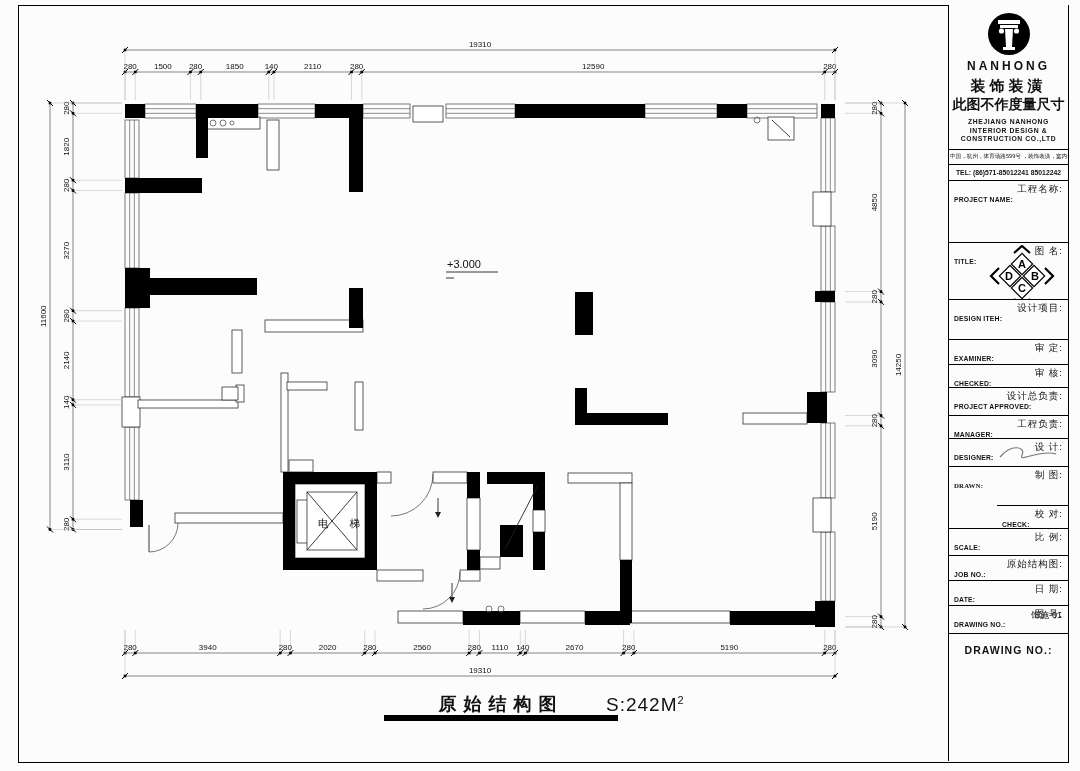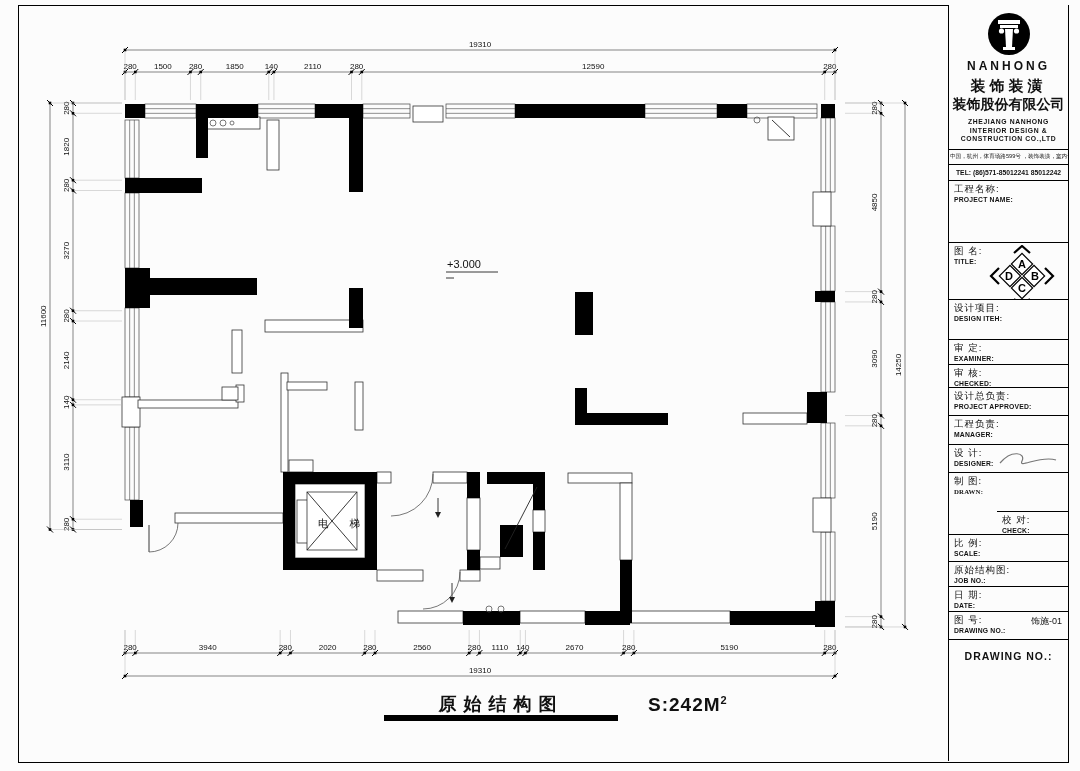--- a/index.html
+++ b/index.html
@@ -14,34 +14,34 @@
   .tb-head{text-align:center;padding-top:6px;}
   .tb-logo{display:block;margin:0 auto;}
   .tb-logoname{font-size:12px;font-weight:bold;letter-spacing:3px;margin-top:2px;}
   .tb-cn1{font-size:15px;font-weight:bold;letter-spacing:4px;margin-top:4px;}
   .tb-cn2{font-size:14px;font-weight:bold;letter-spacing:0px;}
   .tb-en{font-size:6.8px;font-weight:bold;letter-spacing:0.6px;line-height:8.5px;margin-top:4px;}
   .tb-addr{font-size:5.6px;border-top:1px solid #000;margin-top:5px;padding:3px 1px;white-space:nowrap;overflow:hidden;}
   .tb-tel{font-size:6.8px;font-weight:bold;border-top:1px solid #000;padding:4px 0 4px 0;}
   #tb-rows{flex:0 0 auto;}
   .tb-row{border-top:1px solid #000;padding:2px 5px;box-sizing:border-box;position:relative;overflow:hidden;}
-  .tb-row .cn{font-size:9.5px;letter-spacing:1px;}
+  .tb-row .cn{font-size:9.5px;letter-spacing:1px;text-align:right;}
   .tb-row .en{font-size:6.8px;font-weight:bold;letter-spacing:0.2px;}
   .tb-row .val{position:absolute;right:6px;top:3px;font-size:9px;}
   .tb-row svg.compass{position:absolute;right:2px;top:2px;}
   .tb-row svg.sig{position:absolute;right:4px;top:2px;}
   #tb-notes{border-top:1px solid #000;flex:1;padding:6px 6px;}
   .tb-notes-head{font-size:10.5px;font-weight:bold;letter-spacing:1px;text-align:center;margin:4px 0 8px 0;}
   .tb-note{font-size:9px;line-height:13px;text-align:justify;}
   
   .caption{position:absolute;left:0;top:0;width:100%;height:100%;pointer-events:none;border-radius:7px;}
   .cap-title{position:absolute;left:384px;top:692px;width:234px;text-align:center;
              font-size:18px;letter-spacing:7px;font-weight:bold;}
   .cap-bar{position:absolute;left:384px;top:715px;width:234px;height:6px;background:#000;}
-  .cap-area{position:absolute;left:648px;top:694px;font-size:19px;font-weight:bold;letter-spacing:1px;}
+  .cap-area{position:absolute;left:606px;top:694px;font-size:19px;font-weight:normal;letter-spacing:1px;}
   .cap-area sup{font-size:11px;}
 </style>
 </head>
 <body>
 
 <div class="sheet">
 
   <svg id="plan-svg" width="1080" height="771" viewBox="0 0 1080 771">
       <rect x="145" y="104" width="51" height="14" fill="none" stroke="#444" stroke-width="0.7"></rect>
       <line x1="145" y1="108.66666666666667" x2="196" y2="108.66666666666667" stroke="#444" stroke-width="0.6"></line>
@@ -386,21 +386,21 @@
         <circle cx="23" cy="23" r="21" fill="#000"></circle>
         <rect x="12" y="9" width="22" height="4" fill="#fff"></rect>
         <rect x="14" y="14" width="18" height="3" fill="#fff"></rect>
         <circle cx="15.5" cy="20" r="2.6" fill="#fff"></circle>
         <circle cx="30.5" cy="20" r="2.6" fill="#fff"></circle>
         <path d="M19,18 L27,18 L26,36 L20,36 Z" fill="#fff"></path>
         <rect x="17" y="36" width="12" height="3" fill="#fff"></rect>
       </svg>
       <div class="tb-logoname">NANHONG</div>
       <div class="tb-cn1">装饰装潢</div>
-      <div class="tb-cn2">装饰股份有限公司</div>
+      <div class="tb-cn2">此图不作度量尺寸</div>
       <div class="tb-en">
         <div>ZHEJIANG NANHONG</div>
         <div>INTERIOR DESIGN &amp;</div>
         <div>CONSTRUCTION CO.,LTD</div>
       </div>
       <div class="tb-addr">中国，杭州，体育场路599号 ，装饰装潢，室内设计</div>
       <div class="tb-tel">TEL: (86)571-85012241  85012242</div>
     </div>
     <div id="tb-rows">
         <div class="tb-row" style="height: 62px;">
@@ -444,21 +444,21 @@
           <div class="en">CHECKED:</div>
         </div>
         <div class="tb-row" style="height: 28px;">
           <div class="cn">设计总负责:</div>
           <div class="en">PROJECT APPROVED:</div>
         </div>
         <div class="tb-row" style="height: 23px;">
           <div class="cn">工程负责:</div>
           <div class="en">MANAGER:</div>
         </div>
-        <div class="tb-row" style="height: 28px; margin-top: 6px;">
+        <div class="tb-row" style="height: 28px;">
           <div class="cn">设  计:</div>
           <div class="en">DESIGNER:</div>
           <svg class="sig" width="70" height="24" viewBox="0 0 70 24">
             <path d="M6,16 C18,2 32,6 28,14 C24,22 46,8 62,13" fill="none" stroke="#777" stroke-width="1.2"></path>
           </svg>
         </div>
         <div class="tb-row" style="height: 39px; font-family: Liberation Serif, serif;">
           <div class="cn">制  图:</div>
           <div class="en">DRAWN:</div>
         </div>

